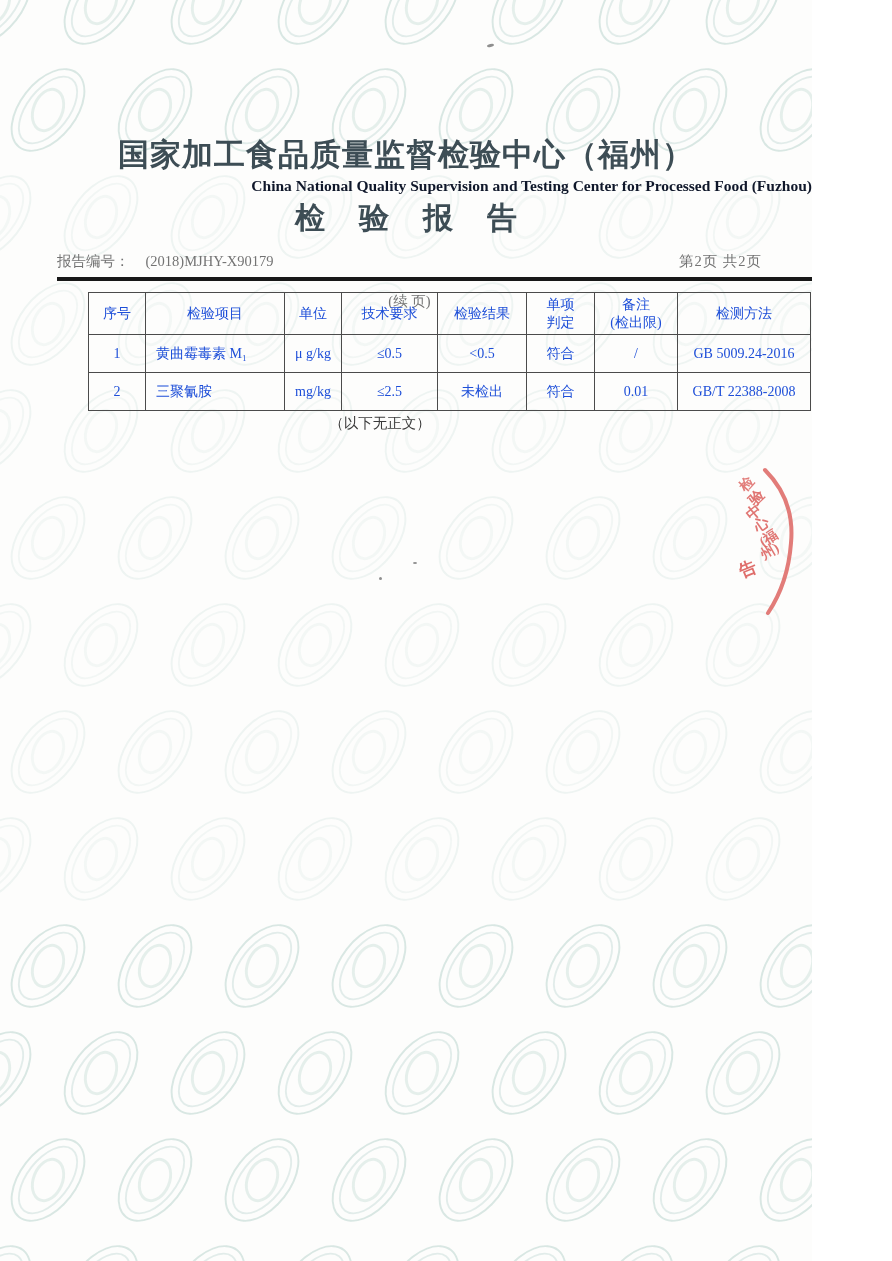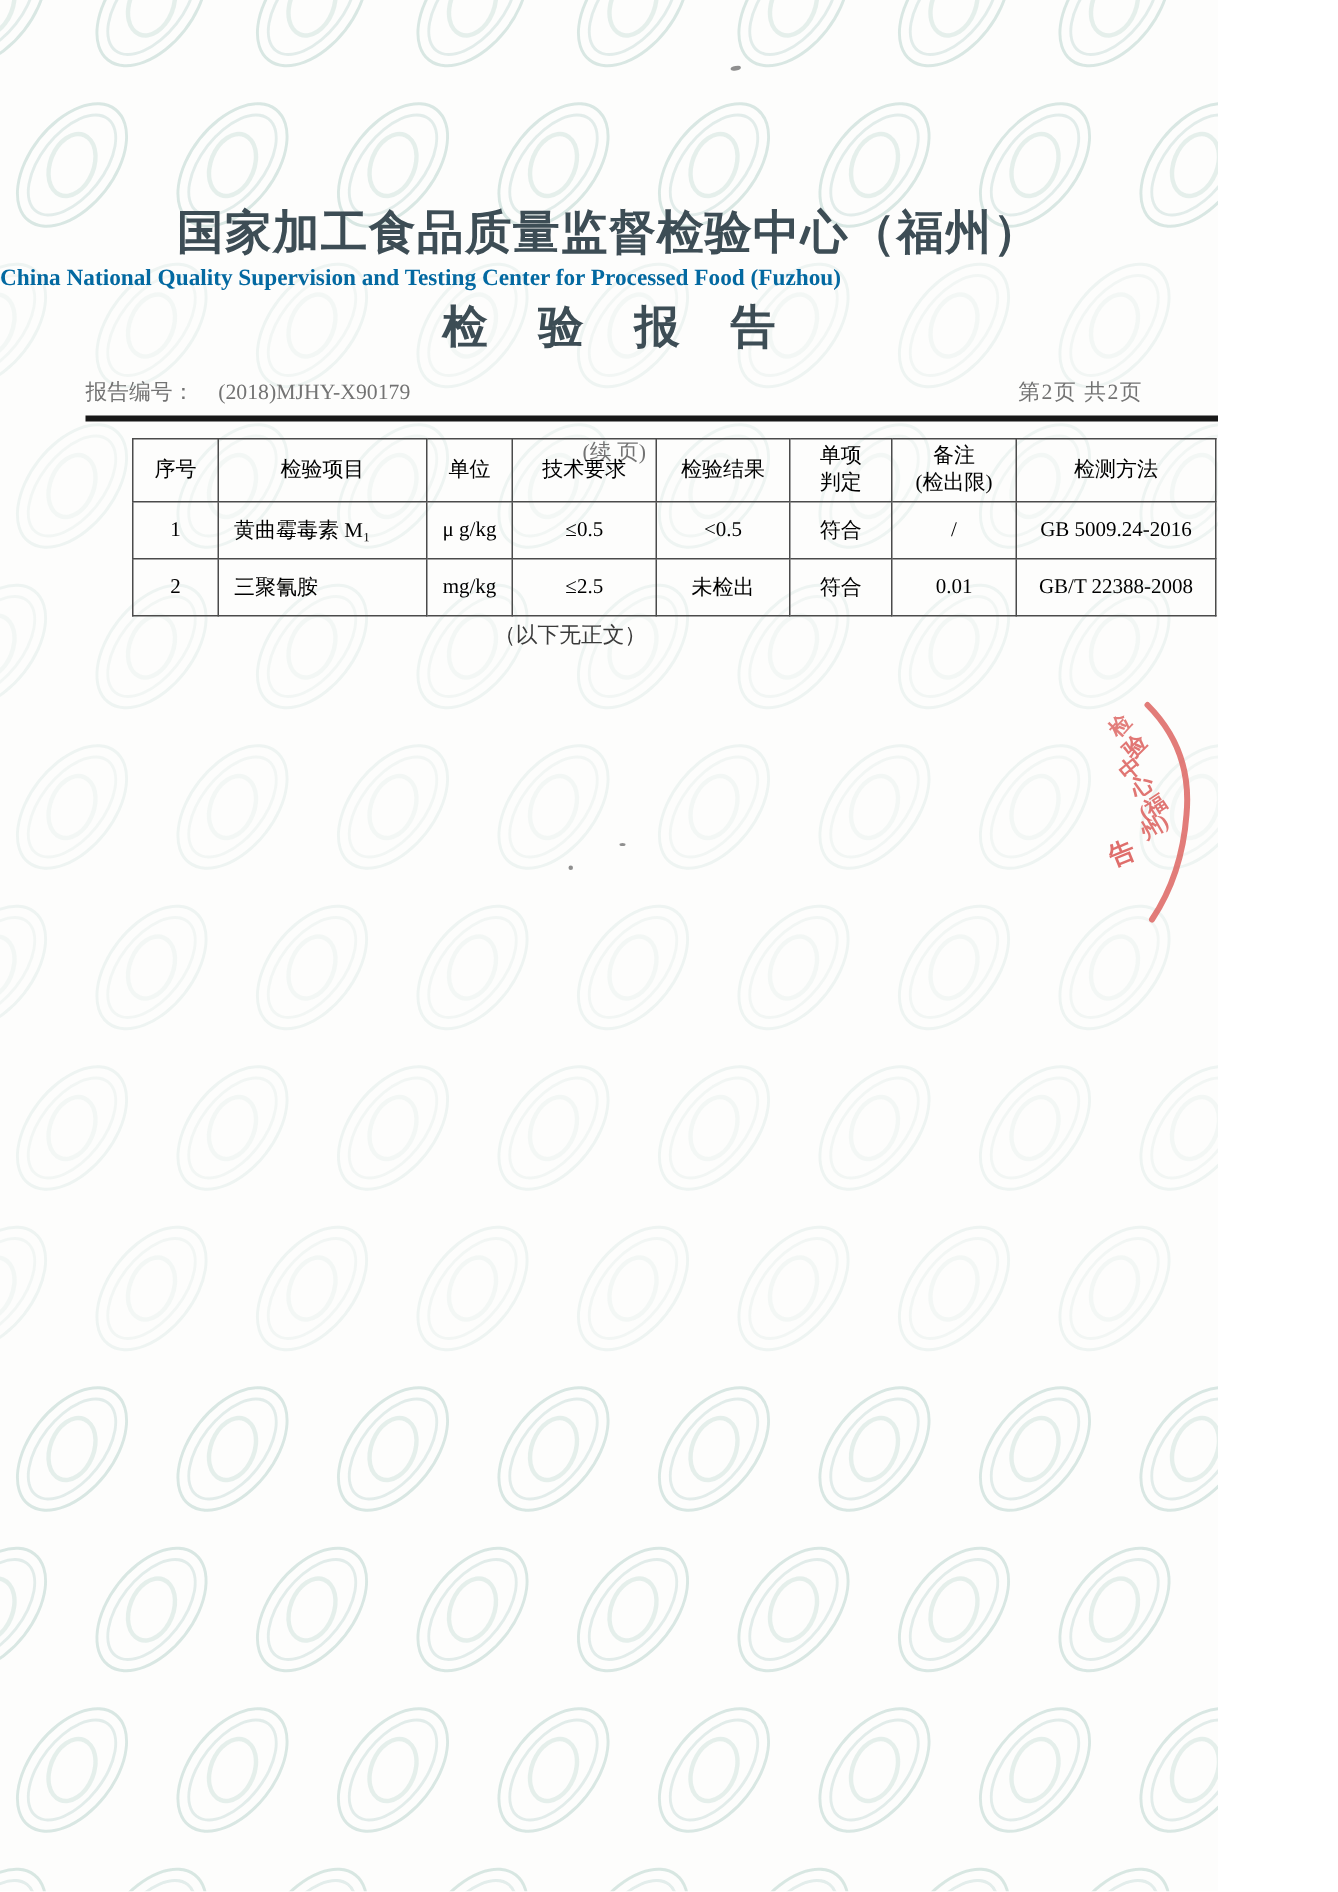--- a/index.html
+++ b/index.html
@@ -14,37 +14,37 @@
   .wm{position:absolute;width:54px;height:92px;border:2px solid rgba(174,206,199,.55);
       border-radius:50%;transform:rotate(38deg);}
   .wm::before{content:"";position:absolute;inset:6px 5px;border:2px solid rgba(174,206,199,.40);
       border-radius:50%;}
   .wm::after{content:"";position:absolute;left:11px;top:23px;width:26px;height:40px;
       border:3px solid rgba(174,206,199,.35);border-radius:50%;transform:rotate(-16deg);}
   
   .content{position:absolute;inset:0;z-index:1;}
   .org-cn{position:absolute;top:134px;left:0;right:0;margin:0;text-align:center;
       font-size:31px;font-weight:bold;letter-spacing:1px;color:#3d4d55;}
-  .org-en{position:absolute;top:177px;left:0;right:0;text-align:left;
-      font-size:15.5px;font-weight:bold;color:#0369a1;}
+  .org-en{position:absolute;top:177px;left:0;right:0;text-align:right;
+      font-size:15.5px;font-weight:bold;color:#0f172a;}
   .title-cn{position:absolute;top:198px;left:0;right:0;text-align:center;
       font-size:30px;font-weight:bold;letter-spacing:34px;padding-left:34px;
       box-sizing:border-box;color:#3d4d55;}
   .title-en{position:absolute;top:231px;left:0;right:0;text-align:center;
       font-size:20px;font-weight:bold;letter-spacing:5px;word-spacing:24px;
       padding-left:5px;box-sizing:border-box;color:#3d4d55;}
   .meta{position:absolute;top:252px;left:57px;right:50px;height:20px;font-size:14.5px;color:#737373;}
   .meta-left{position:absolute;left:0;top:0;}
   .meta-no{margin-left:16px;}
   .meta-center{position:absolute;left:0;right:0;top:0;text-align:center;margin-top:40px;}
   .meta-right{position:absolute;right:0;top:0;letter-spacing:1px;}
   .rule{position:absolute;top:277px;left:57px;width:781px;height:4px;background:#181818;}
   
   .results{position:absolute;top:292px;left:88px;border-collapse:collapse;
-      table-layout:fixed;font-size:14px;color:#000000;}
+      table-layout:fixed;font-size:14px;color:#1d4ed8;}
   .results th,.results td{border:1.6px solid #4b4b4b;text-align:center;padding:0;
       overflow:hidden;}
   .results thead tr{height:42px;}
   .results tbody tr{height:38px;}
   .results th{font-weight:normal;white-space:pre-line;line-height:1.25;}
   .results td.l{text-align:left;padding-left:10px;}
   .end-note{position:absolute;top:414px;left:0;right:0;text-align:center;
       font-size:14.5px;color:#3a3a3a;transform:translateX(-26px);}
   
   .stamp{position:absolute;left:712px;top:455px;z-index:2;}

